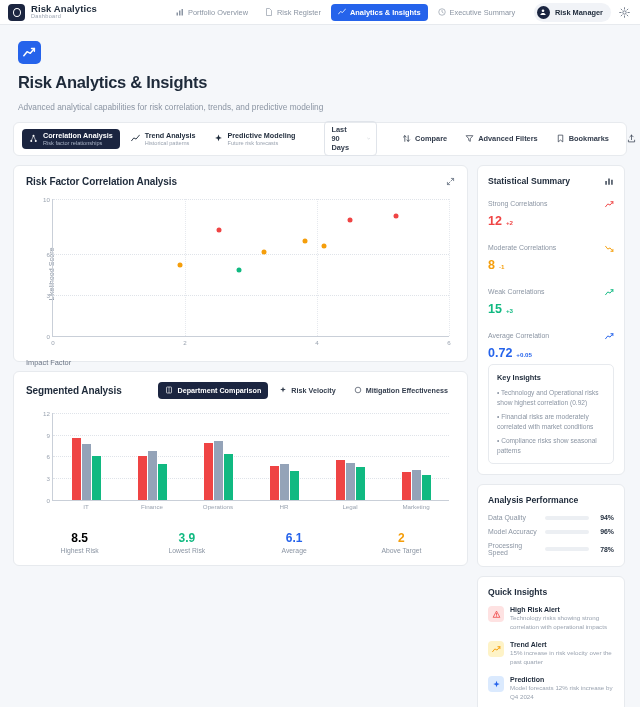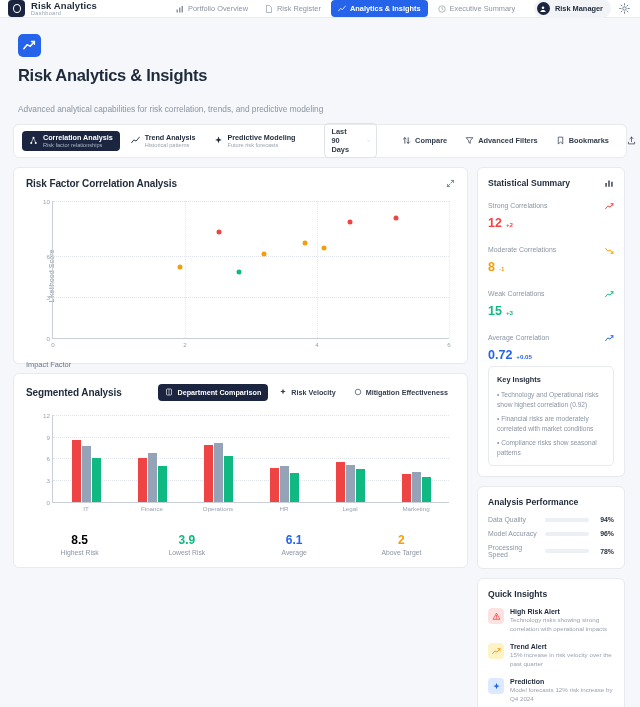--- a/index.html
+++ b/index.html
@@ -6,21 +6,21 @@
   html, body {
     width: 640px; height: 707px;
     background: #f5f7fa;
     font-family: "Liberation Sans", sans-serif;
     color: #1e2a3a;
     overflow: hidden;
   }
 
   
   .topnav {
-    height: 18px; background: #ffffff;
+    height: 25px; background: #ffffff;
     border-bottom: 1px solid #e7eaee;
     display: flex; align-items: center; padding: 2px 8px;
   }
   .brand { display: flex; align-items: center; gap: 6px; }
   .brand-logo {
     width: 17px; height: 17px; border-radius: 4px;
     background: #1b2540; display: flex; align-items: center; justify-content: center;
   }
   .brand-logo span {
     width: 8px; height: 9px; border: 1.4px solid #ffffff; border-radius: 50%;
@@ -51,21 +51,21 @@
   .avatar svg { display:block; }
   .userchip-name { font-size: 7.4px; font-weight: bold; color: #1e2a3a; }
 
   
   .pagehead { display: flex; gap: 9px; padding: 14px 18px 10px 18px; align-items: flex-start; flex-direction: column; }
   .pagehead-icon {
     width: 23px; height: 23px; border-radius: 5px; background: #2563eb;
     display: flex; align-items: center; justify-content: center; flex: none; margin-top: 2px;
   }
   .pagehead h1 { font-size: 16.5px; font-weight: bold; letter-spacing: -.3px; line-height: 1.15; }
-  .pagehead p { font-size: 8.3px; color: #8b95a3; margin-top: 19px; }
+  .pagehead p { font-size: 8.3px; color: #8b95a3; margin-top: 10px; }
 
   
   .toolbar {
     margin: 0 13px; background: #fff; border: 1px solid #e7eaee; border-radius: 6px;
     height: 31px; display: flex; align-items: center; padding: 16px 8px; gap: 4px;
   }
   .mode {
     display: flex; align-items: center; gap: 5px;
     padding: 3px 7px; border-radius: 4px; white-space: nowrap;
   }

